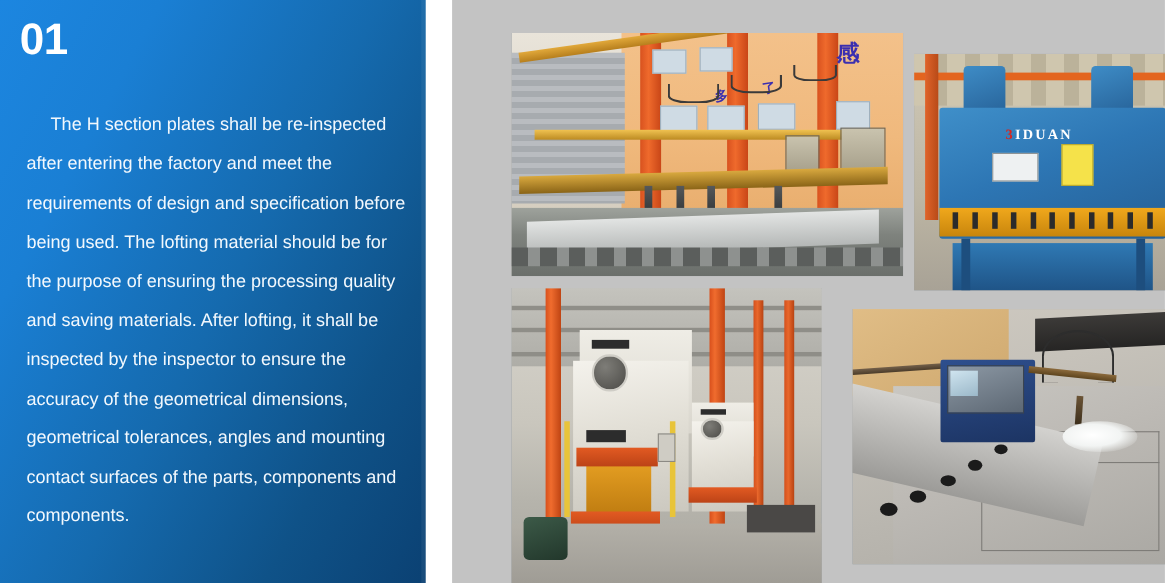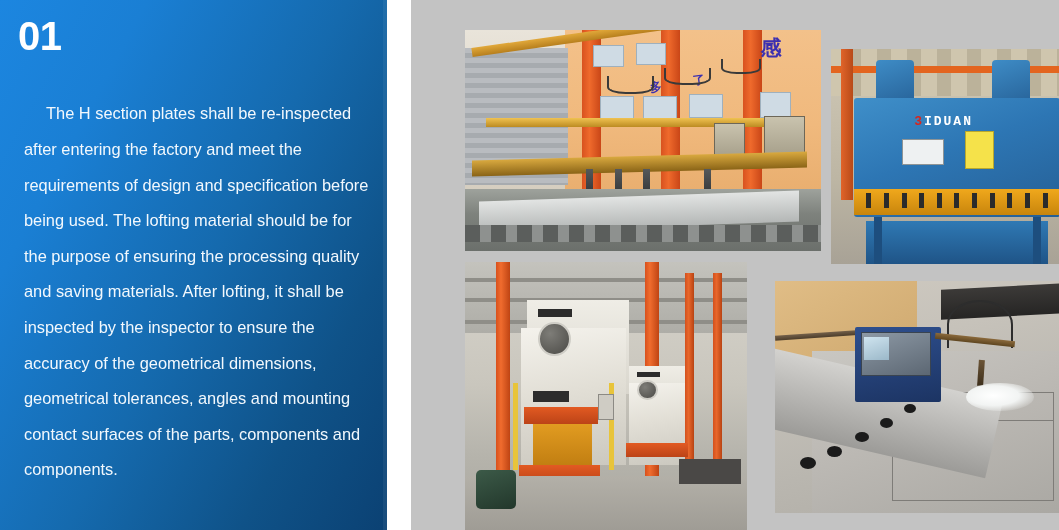--- a/index.html
+++ b/index.html
@@ -92,21 +92,21 @@
   .p2-pillar{position:absolute;left:4%;top:0;width:12px;height:70%;
     background:linear-gradient(90deg,#e0642a,#b84a18);}
   .p2-body{position:absolute;left:9%;top:23%;width:82%;height:55%;
     background:linear-gradient(160deg,#3f8fc9 0%,#2d76b4 45%,#255f95 100%);
     border-radius:3px;}
   .p2-tower{position:absolute;top:5%;width:15%;height:23%;
     background:linear-gradient(160deg,#3e8cc6,#255f95);border-radius:4px 4px 0 0;}
   .p2-tower.l{left:18%;} .p2-tower.r{left:64%;}
   .p2-brand{position:absolute;left:33%;top:30%;
     font-size:13px;font-weight:bold;color:#ffffff;letter-spacing:2px;
-    font-family:Liberation Mono, monospace;}
+    font-family:Liberation Serif, serif;}
   .p2-brand b{color:#d8261f;}
   .p2-plate{position:absolute;left:28%;top:42%;width:16%;height:11%;
     background:#eef1f2;border:1px solid #8e9496;}
   .p2-warn{position:absolute;left:53%;top:38%;width:11%;height:17%;
     background:#f5e24a;border:1px solid #b9a82d;}
   .p2-bar{position:absolute;left:9%;top:65%;width:82%;height:12%;
     background:linear-gradient(180deg,#f0a81c,#c8850c);}
   .p2-slot{position:absolute;top:67%;width:5px;height:7%;background:#2b2b2b;}
   .p2-base{position:absolute;left:14%;top:80%;width:72%;height:20%;
     background:linear-gradient(180deg,#2f79b4,#1f5487);}

